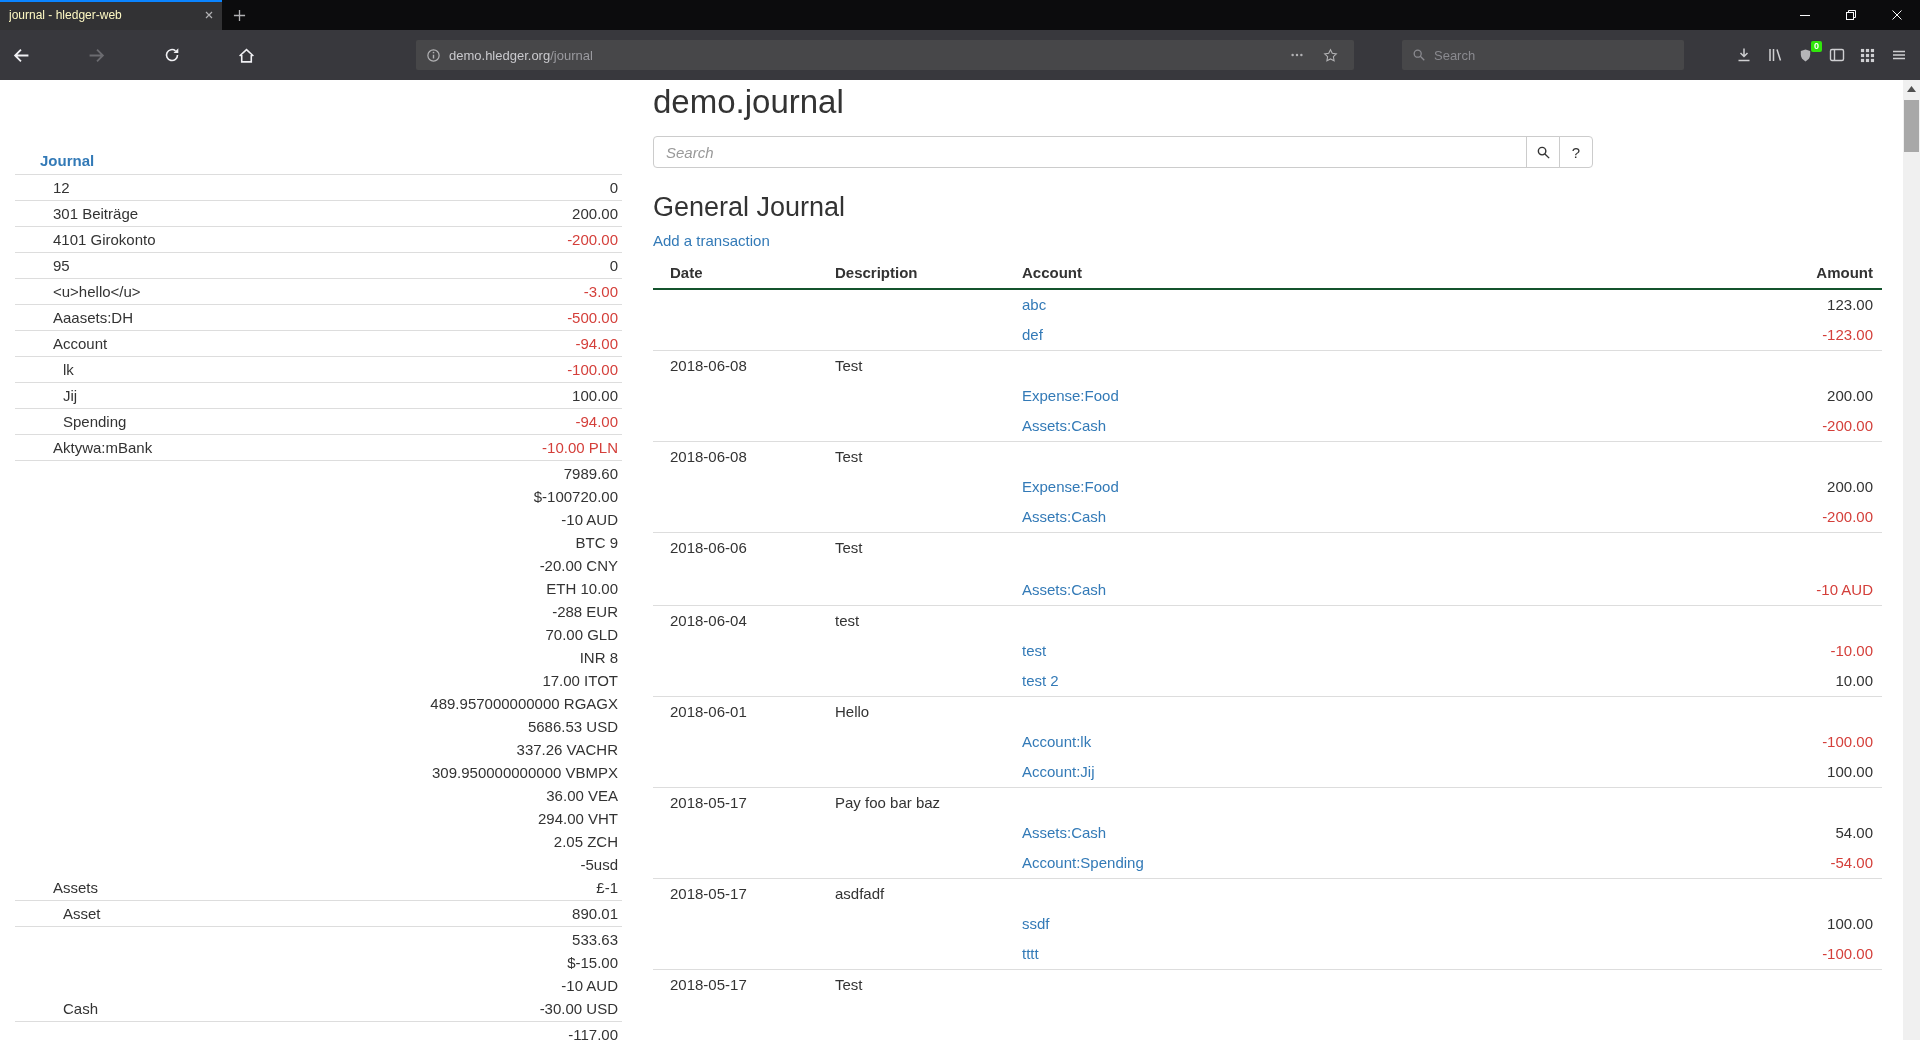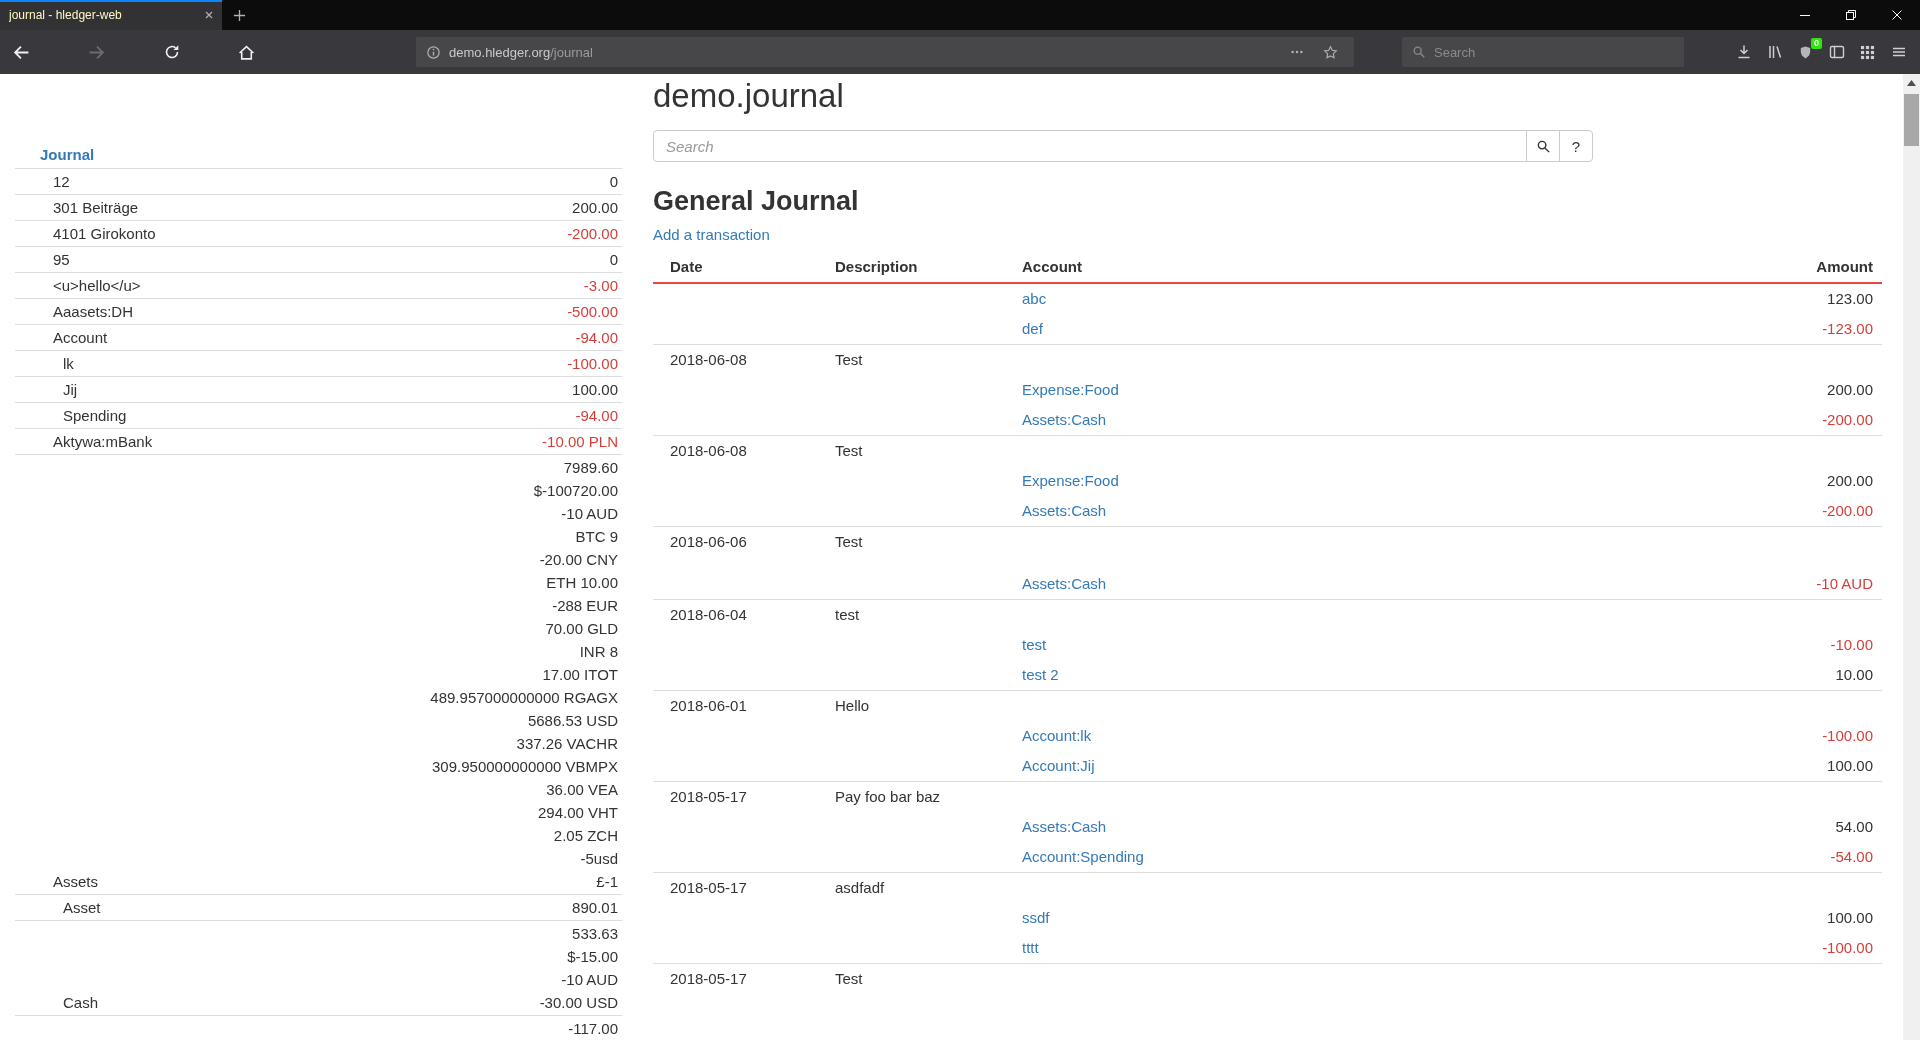--- a/index.html
+++ b/index.html
@@ -9,21 +9,21 @@
   
   .tabstrip { height:30px; background:#0c0c0d; display:flex; }
   .tab { width:222px; background:#323234; box-shadow:inset 0 2px 0 #0a84ff;
          display:flex; align-items:center; padding:0 9px; gap:6px; cursor:default; }
   .tab-title { flex:1; color:#fef9c3; font-size:12px; white-space:nowrap; overflow:hidden; }
   .tab-close, .newtab { display:flex; align-items:center; justify-content:center; cursor:pointer; }
   .newtab { width:34px; }
   .wincontrols { margin-left:auto; display:flex; }
   .winbtn { width:46px; display:flex; align-items:center; justify-content:center; cursor:pointer; }
 
-  .navbar { height:44px; background:#38383d; display:flex; align-items:center; padding:0 6px;gap:44px; }
+  .navbar { height:50px; background:#38383d; display:flex; align-items:center; padding:0 6px;gap:44px; }
   .tbtn { width:31px; height:28px; display:flex; align-items:center; justify-content:center;
           position:relative; border-radius:2px; cursor:pointer; flex:0 0 auto; }
   .urlbar { margin-left:110px; width:1022px; height:30px; background:#474749; border-radius:2px;
             display:flex; align-items:center; padding:0 10px; gap:8px; cursor:text; }
   .url-text { font-size:13px; color:#c9c9cd; flex:1; white-space:nowrap; overflow:hidden; }
   .url-path { color:#9a9a9f; }
   .urlbar .tbtn { width:26px; cursor:pointer; }
   .searchbar { margin-left:4px; width:306px; height:30px; background:#474749; border-radius:2px;
                display:flex; align-items:center; padding:0 10px; gap:8px; }
   .searchbar input { background:transparent; border:none; outline:none; color:#f9f9fa;
@@ -54,27 +54,27 @@
   .main { position:absolute; top:0; left:653px; width:1229px; }
   .page-title { font-size:33px; font-weight:500; color:#333; margin-top:4px; line-height:36px; }
   .search-row { margin-top:16px; display:flex; align-items:stretch; height:32px; width:940px; }
   .search-input { flex:1; border:1px solid #ccc; border-radius:4px 0 0 4px; padding:0 12px;
                   font-size:15px; color:#555; font-family:inherit; outline:none; }
   .search-input::placeholder { color:#999; font-style:italic; }
   .btn { width:34px; border:1px solid #ccc; background:#fff; display:flex; align-items:center;
          justify-content:center; font-family:inherit; cursor:pointer; }
   .btn-search { margin-left:-1px; border-radius:0; }
   .btn-help { margin-left:-1px; border-radius:0 4px 4px 0; font-size:15px; color:#333; }
-  .section-heading { font-size:27px; font-weight:700; color:#333; margin-top:24px; line-height:30px; }
+  .section-heading { font-size:27px; font-weight:400; color:#333; margin-top:24px; line-height:30px; }
   .add-link { display:inline-block; margin-top:10px; color:#337ab7; font-size:15px;
               text-decoration:none; cursor:pointer; }
   .jtable { margin-top:8px; width:1229px; font-size:15px; color:#333; }
   .jrow { display:grid; grid-template-columns:165px 187px 1fr; padding:6px 9px 6px 17px;
           line-height:18px; }
-  .jhead { font-weight:bold; border-bottom:2px solid #ef4444; }
+  .jhead { font-weight:bold; border-bottom:2px solid #14532d; }
   .c3 { display:flex; justify-content:space-between; }
   .txn-first { border-top:1px solid #ddd; }
   .acct-link { color:#337ab7; text-decoration:none; cursor:pointer; }
   .amt { text-align:right; }
   svg { display:block; }
 </style>
 </head>
 <body>
 
 <div>

